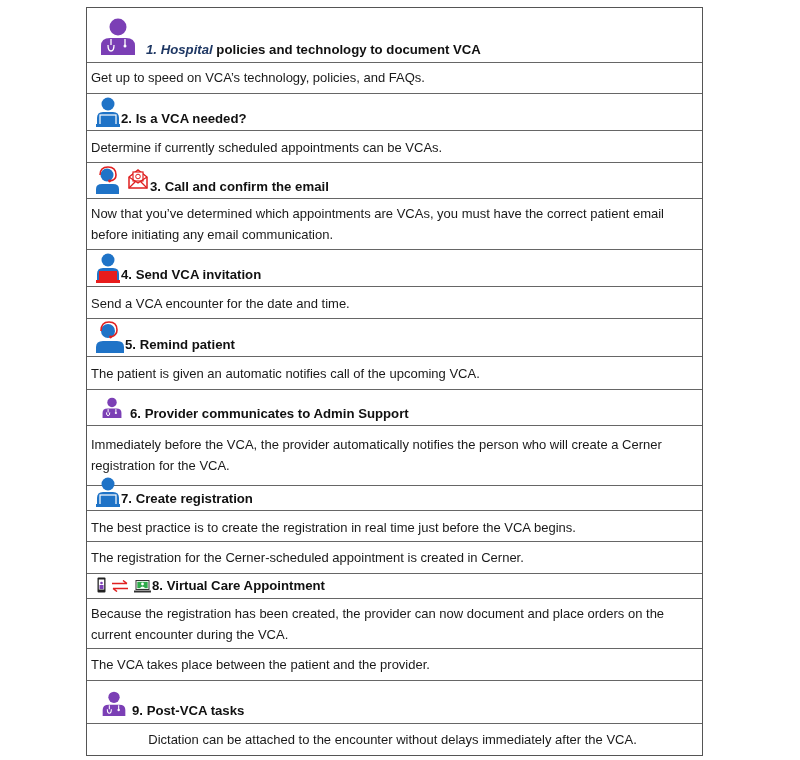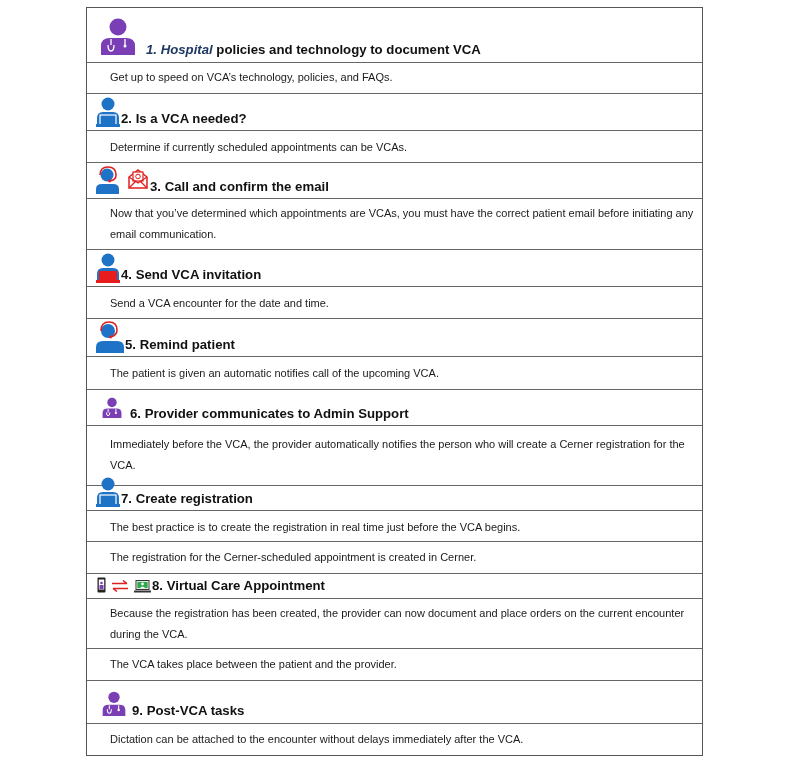--- a/index.html
+++ b/index.html
@@ -3,27 +3,27 @@
   <meta charset="utf-8">
   <style>
     html, body { margin: 0; padding: 0; background: #ffffff; }
     body { width: 800px; height: 760px; position: relative; overflow: hidden;
            font-family: "Liberation Sans", "DejaVu Sans", sans-serif; color: #1a1a1a; }
     #table {
       position: absolute; left: 86px; top: 7px; width: 617px;
       border: 1.5px solid #555; box-sizing: border-box;
     }
     .row { position: relative; box-sizing: border-box; border-bottom: 1.5px solid #666; }
-    .row:last-child { border-bottom: none; }
+    .row:last-child { border-bottom: none; text-align: center; }
     .row.head { }
     .row.body { }
     .head-inner { position: absolute; left: 3px; bottom: 2px; display: flex; align-items: flex-end; }
     .title { font-weight: bold; font-size: 13.2px; color: #111; white-space: nowrap; line-height: 16px; margin-bottom: 1px; }
     .title .accent { color: #1f3864; font-style: italic; }
-    .text { position: absolute; left: 23px; font-size: 11px; line-height: 21px; color: #1a1a1a; right: 8px; }
+    .text { position: absolute; left: 4px; font-size: 13px; line-height: 21px; color: #1a1a1a; right: 8px; }
     .icon { display: inline-block; flex: none; }
     svg { display: block; }
   </style>
 </head>
 <body>
 
 <div id="table">
 
   <div class="row head" style="height:55px">
     <div class="head-inner" style="bottom:3px">

